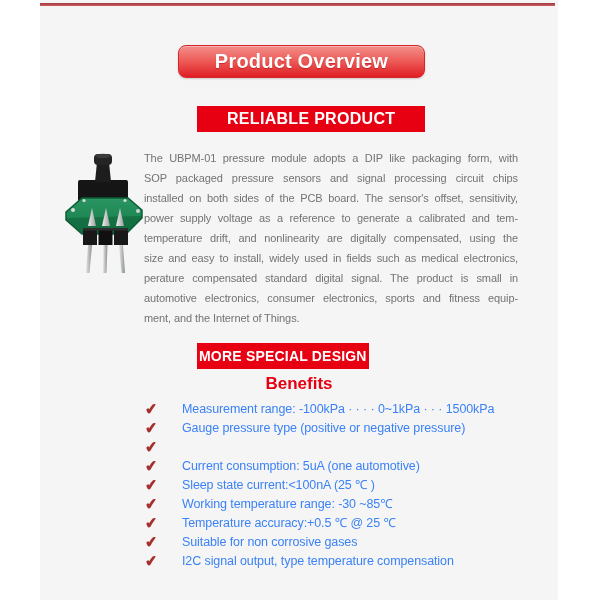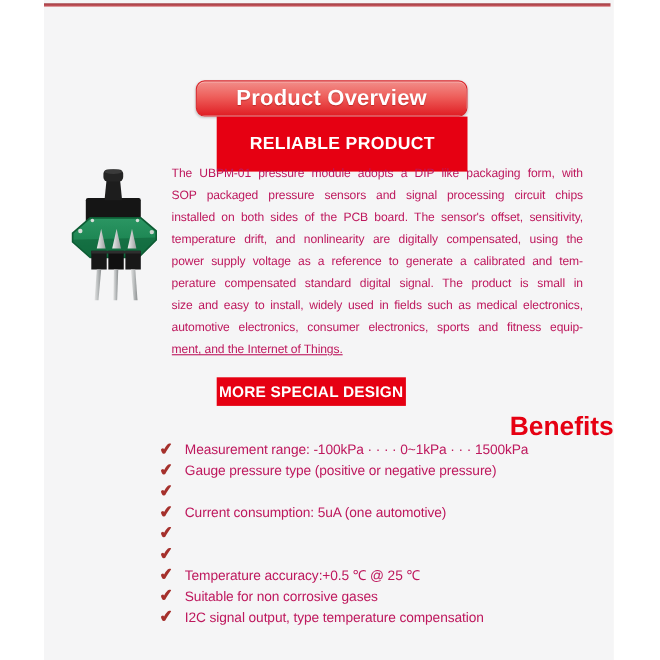--- a/index.html
+++ b/index.html
@@ -9,53 +9,53 @@
   }
   .content-col{position:absolute;left:40px;top:0;width:518px;height:600px;background:#f5f5f6;}
   .topline{position:absolute;left:40px;top:3px;width:515px;height:3px;
     background:linear-gradient(#9e3a40,#cf5d63);}
   
   .po-btn{
     position:absolute;left:178px;top:45px;width:247px;height:33px;
     border-radius:8px;border:1px solid #d8262b;box-sizing:border-box;
     background:linear-gradient(#f28e8a 0%,#ee5f5b 45%,#e01e24 100%);
     box-shadow:0 1px 2px rgba(0,0,0,.18), inset 0 1px 0 rgba(255,255,255,.35);
-    display:flex;align-items:center;justify-content:center;margin-top:28px;
+    display:flex;align-items:center;justify-content:center;
   }
   .po-btn span{
     color:#ffffff;font-weight:bold;font-size:20px;letter-spacing:.2px;
     text-shadow:0 1px 1px rgba(140,0,0,.45);
   }
   
   .banner{
     position:absolute;left:197px;height:26px;line-height:26px;background:#e60012;
     color:#ffffff;font-weight:bold;white-space:nowrap;
   }
-  .banner.reliable{top:106px;font-size:16px;padding:12px 30px;letter-spacing:.3px;}
+  .banner.reliable{top:106px;font-size:16px;padding:0 30px;letter-spacing:.3px;}
   .banner.design{top:343px;font-size:14px;padding:0 2px;letter-spacing:.2px;}
   
-  .paragraph{position:absolute;left:156px;top:148px;width:374px;color:#be185d;}
+  .paragraph{position:absolute;left:144px;top:148px;width:374px;color:#737373;}
   .pline{
     font-size:11px;letter-spacing:-.1px;line-height:20px;height:20px;overflow:hidden;
     text-align:justify;text-align-last:justify;
   }
-  .pline:last-child{text-align-last:left;text-decoration:underline;}
+  .pline:last-child{text-align-last:left;}
   
   .benefits-title{
-    position:absolute;left:40px;top:374px;width:518px;text-align:right;
-    color:#e60012;font-weight:bold;font-size:24px;
+    position:absolute;left:40px;top:374px;width:518px;text-align:center;
+    color:#e60012;font-weight:bold;font-size:17px;
   }
   .benefits-list{position:absolute;left:145px;top:399px;width:410px;}
   .benefit{display:flex;align-items:center;height:19px;}
   .benefit .check{
     width:16px;flex:0 0 16px;color:#a5302c;font-weight:bold;font-size:15px;
     transform:rotate(-6deg);line-height:19px;
   }
   .benefit .btext{
-    margin-left:7px;font-size:12.5px;letter-spacing:-.1px;color:#be185d;white-space:nowrap;
+    margin-left:21px;font-size:12.5px;letter-spacing:-.1px;color:#3b82f6;white-space:nowrap;
   }
   
   .product-photo{position:absolute;left:52px;top:150px;width:110px;height:128px;}
 </style>
 </head>
 <body>
 
 <div class="canvas">
 
   <div class="content-col"></div>
@@ -120,27 +120,27 @@
   </div>
 
   <div class="paragraph">
 
       <div class="pline">The UBPM-01 pressure module adopts a DIP like packaging form, with</div>
 
       <div class="pline">SOP packaged pressure sensors and signal processing circuit chips</div>
 
       <div class="pline">installed on both sides of the PCB board. The sensor's offset, sensitivity,</div>
 
+      <div class="pline">power supply voltage as a reference to generate a calibrated and tem-</div>
+
       <div class="pline">temperature drift, and nonlinearity are digitally compensated, using the</div>
 
-      <div class="pline">power supply voltage as a reference to generate a calibrated and tem-</div>
+      <div class="pline">size and easy to install, widely used in fields such as medical electronics,</div>
 
       <div class="pline">perature compensated standard digital signal. The product is small in</div>
-
-      <div class="pline">size and easy to install, widely used in fields such as medical electronics,</div>
 
       <div class="pline">automotive electronics, consumer electronics, sports and fitness equip-</div>
 
       <div class="pline">ment, and  the Internet of Things.</div>
     </div>
 
   <div class="banner design">
     <span>MORE SPECIAL DESIGN</span>
   </div>
 
@@ -162,24 +162,26 @@
         <span class="check">✔</span>
       </div>
 
       <div class="benefit">
         <span class="check">✔</span>
         <span class="btext">Current consumption: 5uA (one automotive)</span>
       </div>
 
       <div class="benefit">
         <span class="check">✔</span>
+        <span class="btext">Sleep state current:&lt;100nA (25 ℃ )</span>
       </div>
 
       <div class="benefit">
         <span class="check">✔</span>
+        <span class="btext">Working temperature range: -30 ~85℃</span>
       </div>
 
       <div class="benefit">
         <span class="check">✔</span>
         <span class="btext">Temperature accuracy:+0.5 ℃  @ 25 ℃</span>
       </div>
 
       <div class="benefit">
         <span class="check">✔</span>
         <span class="btext">Suitable for non corrosive gases</span>

